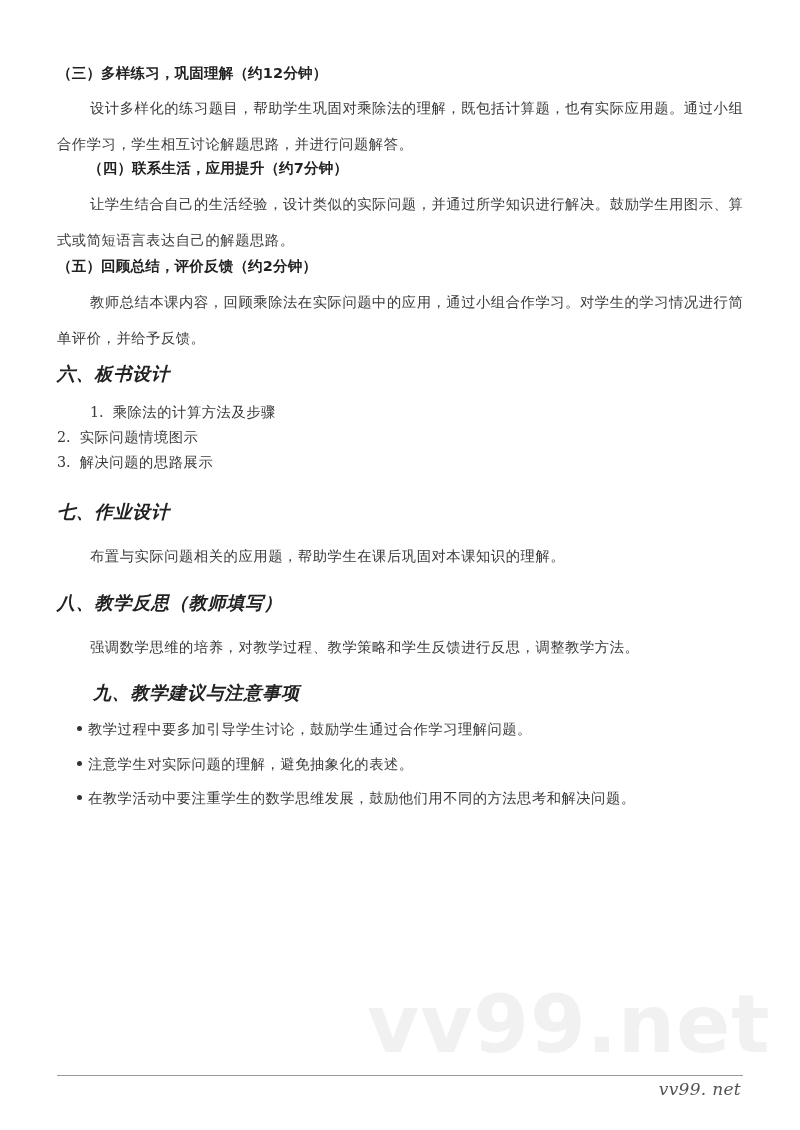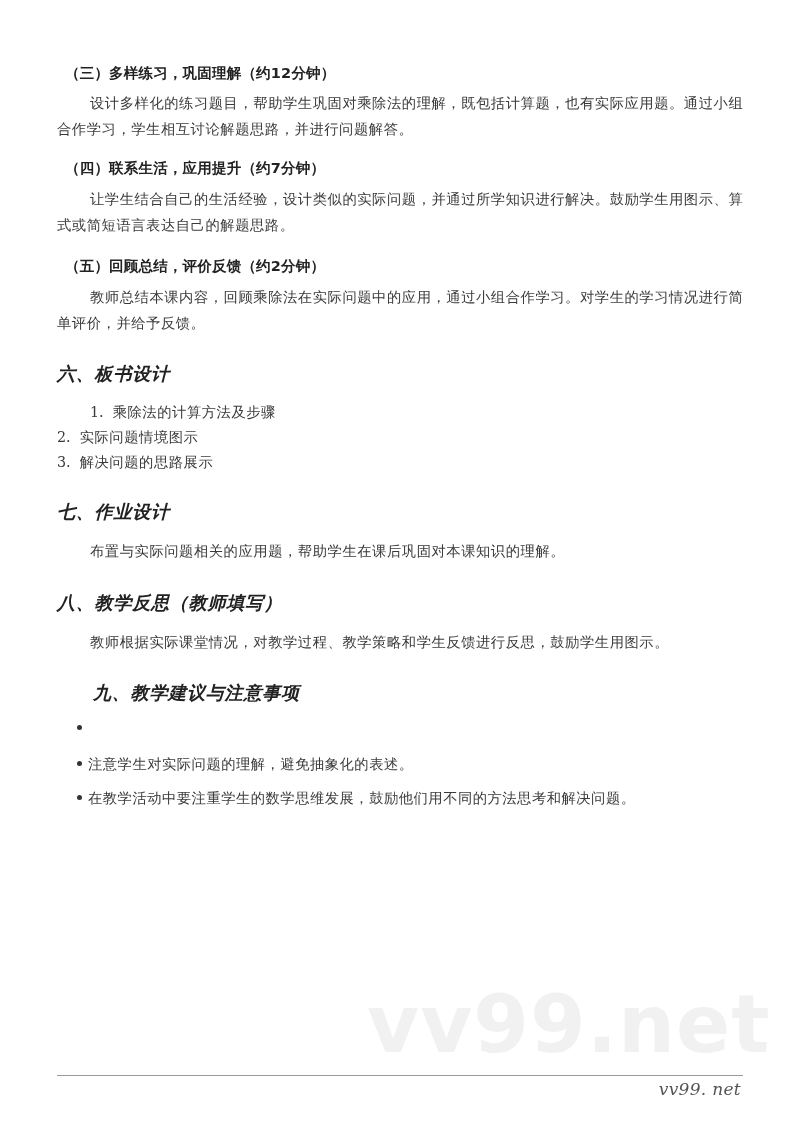--- a/index.html
+++ b/index.html
@@ -16,35 +16,35 @@
       color: #333333;
     }
     .page {
       position: absolute;
       left: 57px;
       top: 0;
       width: 686px;
     }
     .subhead {
       position: absolute;
-      left: 8px;
+      left: 0;
       font-family: "DejaVu Sans", "Liberation Sans", sans-serif;
       font-weight: bold;
       font-size: 14.5px;
       color: #222222;
       letter-spacing: 0.2px;
       white-space: nowrap;
       text-align: right;
     }
     .para {
       position: absolute;
       left: 0;
       width: 690px;
       font-size: 14.3px;
-      line-height: 26px;
+      line-height: 36px;
       color: #3a3a3a;
       text-indent: 33px;
       letter-spacing: 0.55px;
     }
     .section-title {
       position: absolute;
       left: 0;
       font-family: "DejaVu Sans", "Liberation Sans", sans-serif;
       font-weight: bold;
       font-size: 18px;
@@ -117,46 +117,46 @@
     }
   </style>
 </head>
 <body>
 
 <div class="page">
 
   <div class="subhead" style="top:64px;">（三）多样练习，巩固理解（约12分钟）</div>
   <div class="para" style="top:90px;">设计多样化的练习题目，帮助学生巩固对乘除法的理解，既包括计算题，也有实际应用题。通过小组合作学习，学生相互讨论解题思路，并进行问题解答。</div>
 
-  <div class="subhead" style="top:159px;">（四）联系生活，应用提升（约7分钟）</div>
+  <div class="subhead" style="top:159px;margin-left:31px;">（四）联系生活，应用提升（约7分钟）</div>
   <div class="para" style="top:186px;">让学生结合自己的生活经验，设计类似的实际问题，并通过所学知识进行解决。鼓励学生用图示、算式或简短语言表达自己的解题思路。</div>
 
   <div class="subhead" style="top:257px;">（五）回顾总结，评价反馈（约2分钟）</div>
   <div class="para" style="top:284px;">教师总结本课内容，回顾乘除法在实际问题中的应用，通过小组合作学习。对学生的学习情况进行简单评价，并给予反馈。</div>
 
   <div class="section-title" style="top:362px;">六、板书设计</div>
   <div class="list-line" style="left:33px; top:403px;">
     <span class="num">1.</span><span>乘除法的计算方法及步骤</span>
   </div>
   <div class="list-line" style="left:0px; top:428px;">
     <span class="num">2.</span><span>实际问题情境图示</span>
   </div>
   <div class="list-line" style="left:0px; top:453px;">
     <span class="num">3.</span><span>解决问题的思路展示</span>
   </div>
 
   <div class="section-title" style="top:500px;">七、作业设计</div>
   <div class="para" style="top:538px;">布置与实际问题相关的应用题，帮助学生在课后巩固对本课知识的理解。</div>
 
   <div class="section-title" style="top:591px;">八、教学反思（教师填写）</div>
-  <div class="para" style="top:629px;">教师根据实际课堂情况，对教学过程、教学策略和学生反馈进行反思，鼓励学生用图示。</div>
+  <div class="para" style="top:629px;">强调数学思维的培养，对教学过程、教学策略和学生反馈进行反思，调整教学方法。</div>
 
   <div class="section-title" style="top:681px;margin-left:36px;">九、教学建议与注意事项</div>
   <div class="bullet-item" style="top:720px;">
-    <span class="bullet-dot"></span>
+    <span class="bullet-dot"></span><span>教学过程中要多加引导学生讨论，鼓励学生通过合作学习理解问题。</span>
   </div>
   <div class="bullet-item" style="top:755px;">
     <span class="bullet-dot"></span><span>注意学生对实际问题的理解，避免抽象化的表述。</span>
   </div>
   <div class="bullet-item" style="top:789px;">
     <span class="bullet-dot"></span><span>在教学活动中要注重学生的数学思维发展，鼓励他们用不同的方法思考和解决问题。</span>
   </div>
 </div>
 
 <div class="watermark">vv99.net</div>

